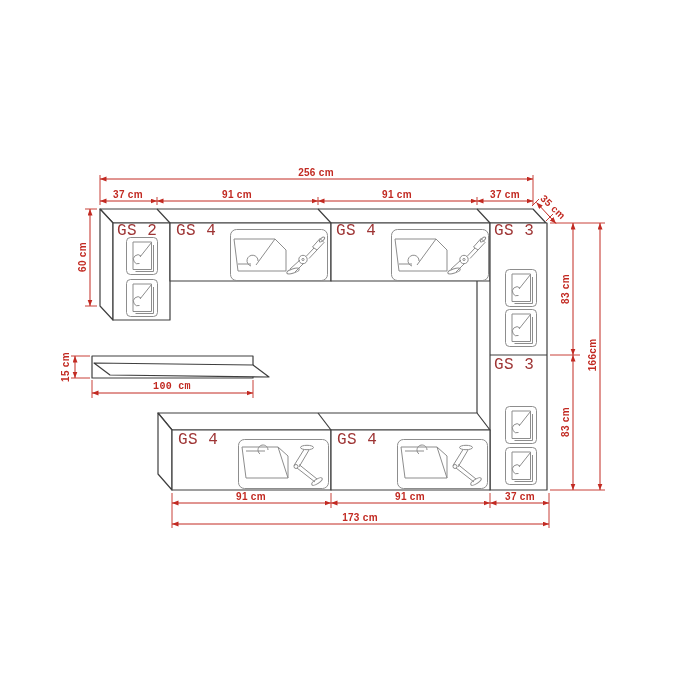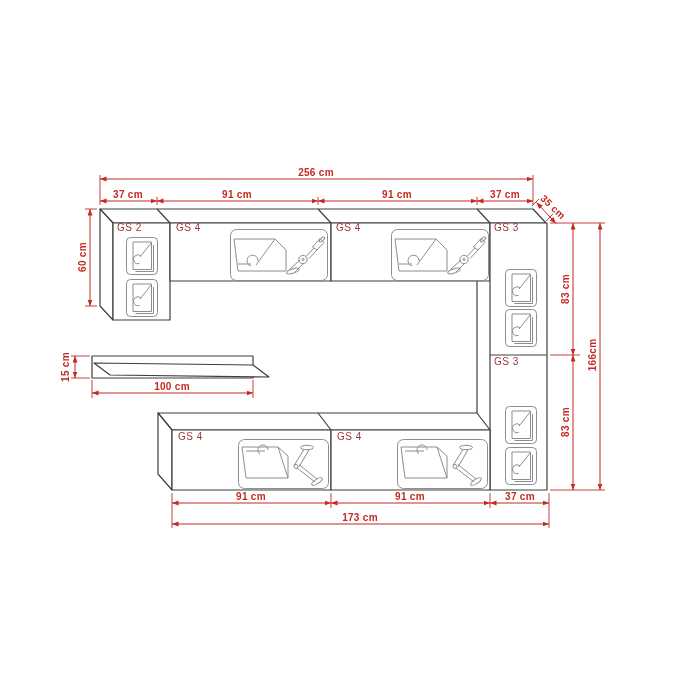--- a/index.html
+++ b/index.html
@@ -8,21 +8,21 @@
     font-family:"Liberation Sans", sans-serif;
   }
   .canvas svg{position:absolute;left:0;top:0;}
   .dim{
     position:absolute;color:#c22a22;font-size:10px;font-weight:bold;
     white-space:nowrap;transform:translate(-50%,-50%);letter-spacing:0.3px;
   }
   .dim.v{transform:translate(-50%,-50%) rotate(-90deg);}
   .dim.d45{transform:translate(-50%,-50%) rotate(44deg);}
   .gs{
-    position:absolute;color:#9e3434;font-size:10px;white-space:nowrap;letter-spacing:0.5px;
+    position:absolute;color:#9e3434;font-size:16px;white-space:nowrap;letter-spacing:0.5px;font-family:Liberation Mono, monospace;
   }
 </style>
 </head>
 <body>
 
 <div class="canvas">
 
   <svg width="700" height="700" viewBox="0 0 700 700">
     <defs>
       <marker id="ar" markerWidth="8" markerHeight="6" refX="6.5" refY="2.5" orient="auto-start-reverse" markerUnits="userSpaceOnUse">
@@ -160,21 +160,21 @@
   </svg>
 
   <span class="dim" style="left:316px;top:172px;">256 cm</span>
   <span class="dim" style="left:128px;top:194px;">37 cm</span>
   <span class="dim" style="left:237px;top:194px;">91 cm</span>
   <span class="dim" style="left:397px;top:194px;">91 cm</span>
   <span class="dim" style="left:505px;top:194px;">37 cm</span>
   <span class="dim d45" style="left:553px;top:207px;">35 cm</span>
   <span class="dim v" style="left:82px;top:257px;">60 cm</span>
   <span class="dim v" style="left:65px;top:367px;">15 cm</span>
-  <span class="dim" style="left:172px;top:386px;">100 cm</span>
+  <span class="dim" style="left:172px;top:386px;font-family:Liberation Mono, monospace;">100 cm</span>
   <span class="dim v" style="left:565px;top:289px;">83 cm</span>
   <span class="dim v" style="left:565px;top:422px;">83 cm</span>
   <span class="dim v" style="left:592px;top:355px;">166cm</span>
   <span class="dim" style="left:251px;top:496px;">91 cm</span>
   <span class="dim" style="left:410px;top:496px;">91 cm</span>
   <span class="dim" style="left:520px;top:496px;">37 cm</span>
   <span class="dim" style="left:360px;top:517px;">173 cm</span>
 
   <span class="gs" style="left:117px;top:222px;">GS 2</span>
   <span class="gs" style="left:176px;top:222px;">GS 4</span>

